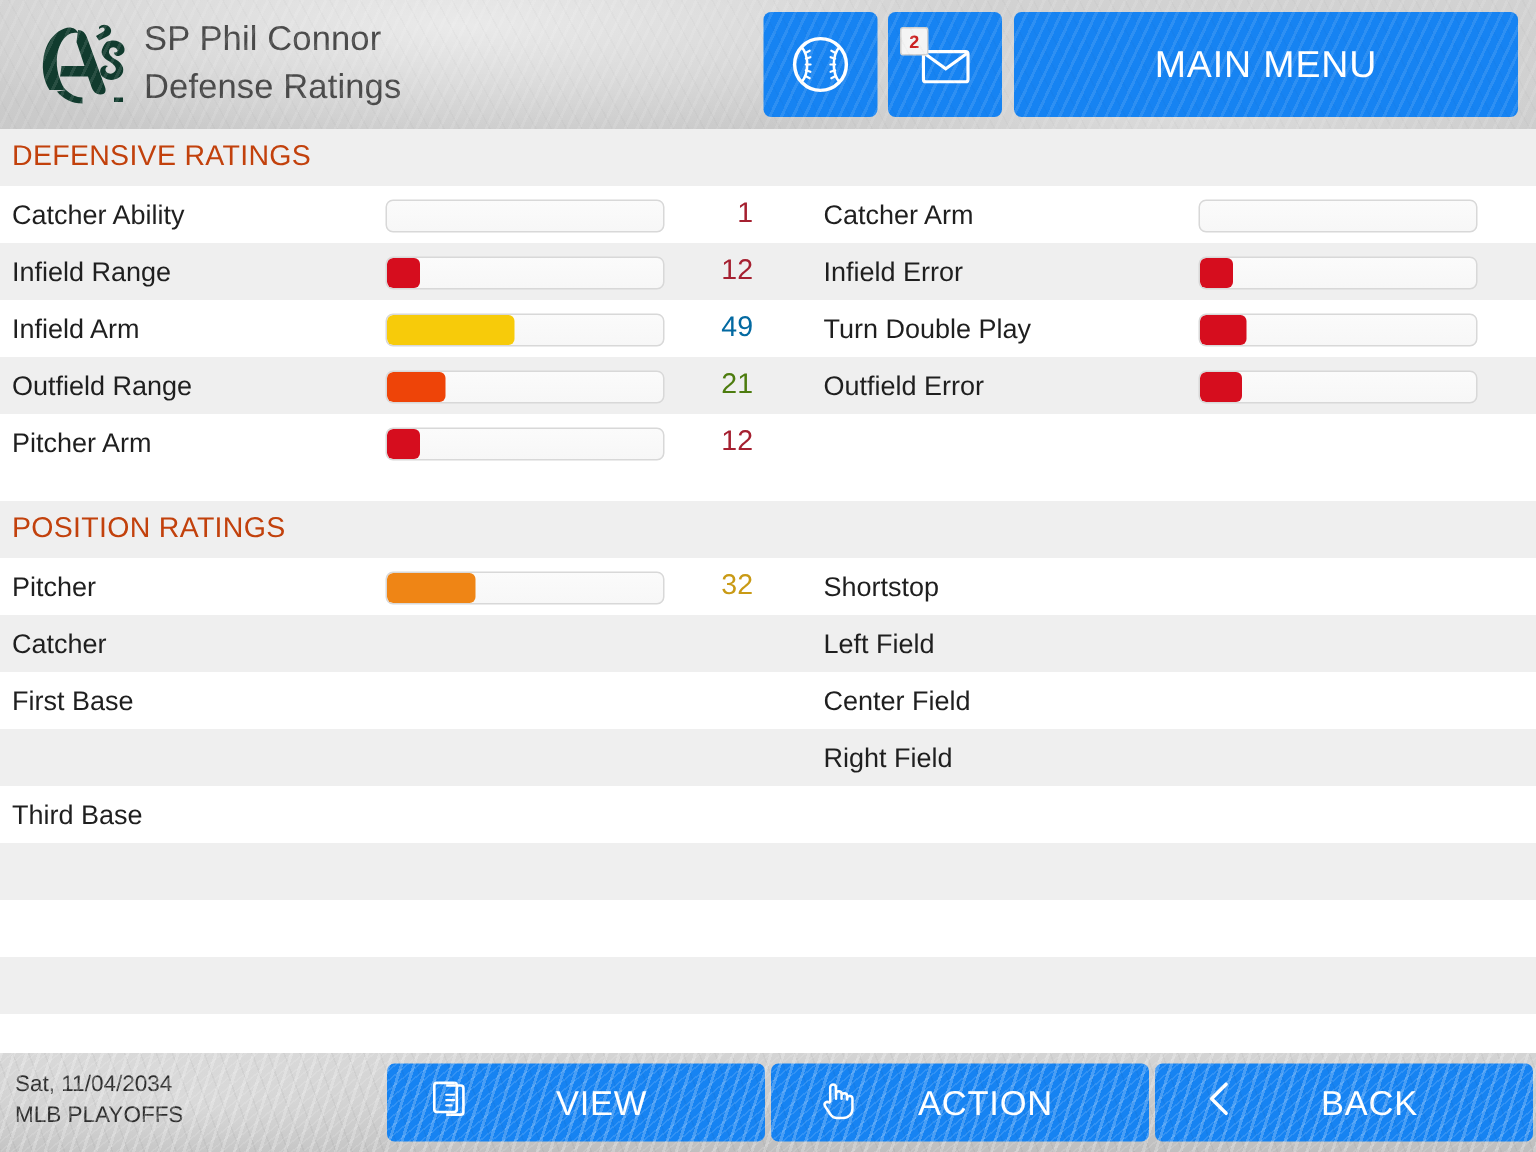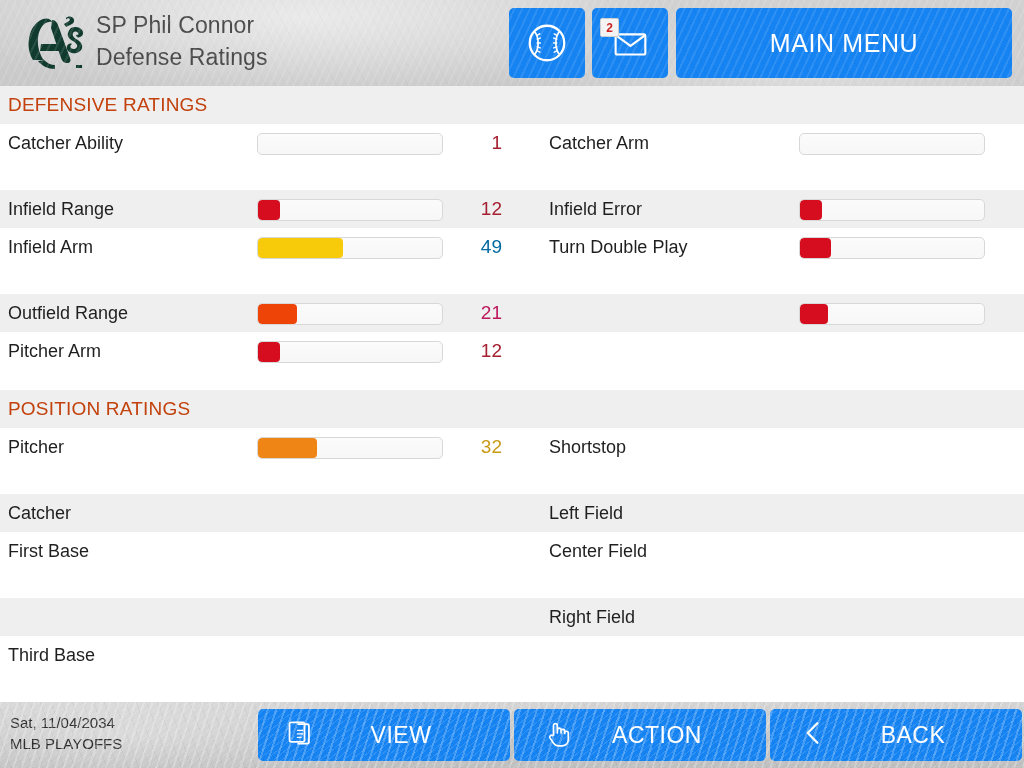--- a/index.html
+++ b/index.html
@@ -50,21 +50,21 @@
     border:1px solid #cfcfcf; border-radius:2px;
     color:#cc2222; font-size:12px; font-weight:bold;
     display:flex; align-items:center; justify-content:center;
     line-height:1;
   }
 
   
   .content { position:absolute; left:0; top:86px; width:1024px; height:616px; background:#ffffff; }
 
   .row { position:relative; width:1024px; height:38px; }
-  .row.odd  { background:#efefef;margin-top:28px; }
+  .row.odd  { background:#efefef; }
   .row.even { background:#ffffff; }
 
   .sec-head {
     position:relative; width:1024px; height:38px; background:#efefef;
     display:flex; align-items:center;
   }
   .sec-title {
     padding-left:8px; color:#c2410c; font-size:19px; letter-spacing:0.2px;
   }
   .spacer-row { width:1024px; height:20px; background:#ffffff; }
@@ -233,23 +233,24 @@
           </div>
           <div class="rvalue" style="color: rgb(165, 32, 48);">17</div>
         </div>
       </div>
       <div class="row odd">
         <div class="cell cell-left">
           <div class="rlabel">Outfield Range</div>
           <div class="track">
             <div class="fill" style="width: 21%; background: rgb(238, 68, 8);"></div>
           </div>
-          <div class="rvalue" style="color: #be185d;">21</div>
-        </div>
-        <div class="cell cell-right">
+          <div class="rvalue" style="color: #4d7c0f;">21</div>
+        </div>
+        <div class="cell cell-right">
+          <div class="rlabel">Outfield Error</div>
           <div class="track">
             <div class="fill" style="width: 15%; background: rgb(214, 13, 30);"></div>
           </div>
           <div class="rvalue" style="color: rgb(165, 32, 48);">15</div>
         </div>
       </div>
       <div class="row even">
         <div class="cell cell-left">
           <div class="rlabel">Pitcher Arm</div>
           <div class="track">

